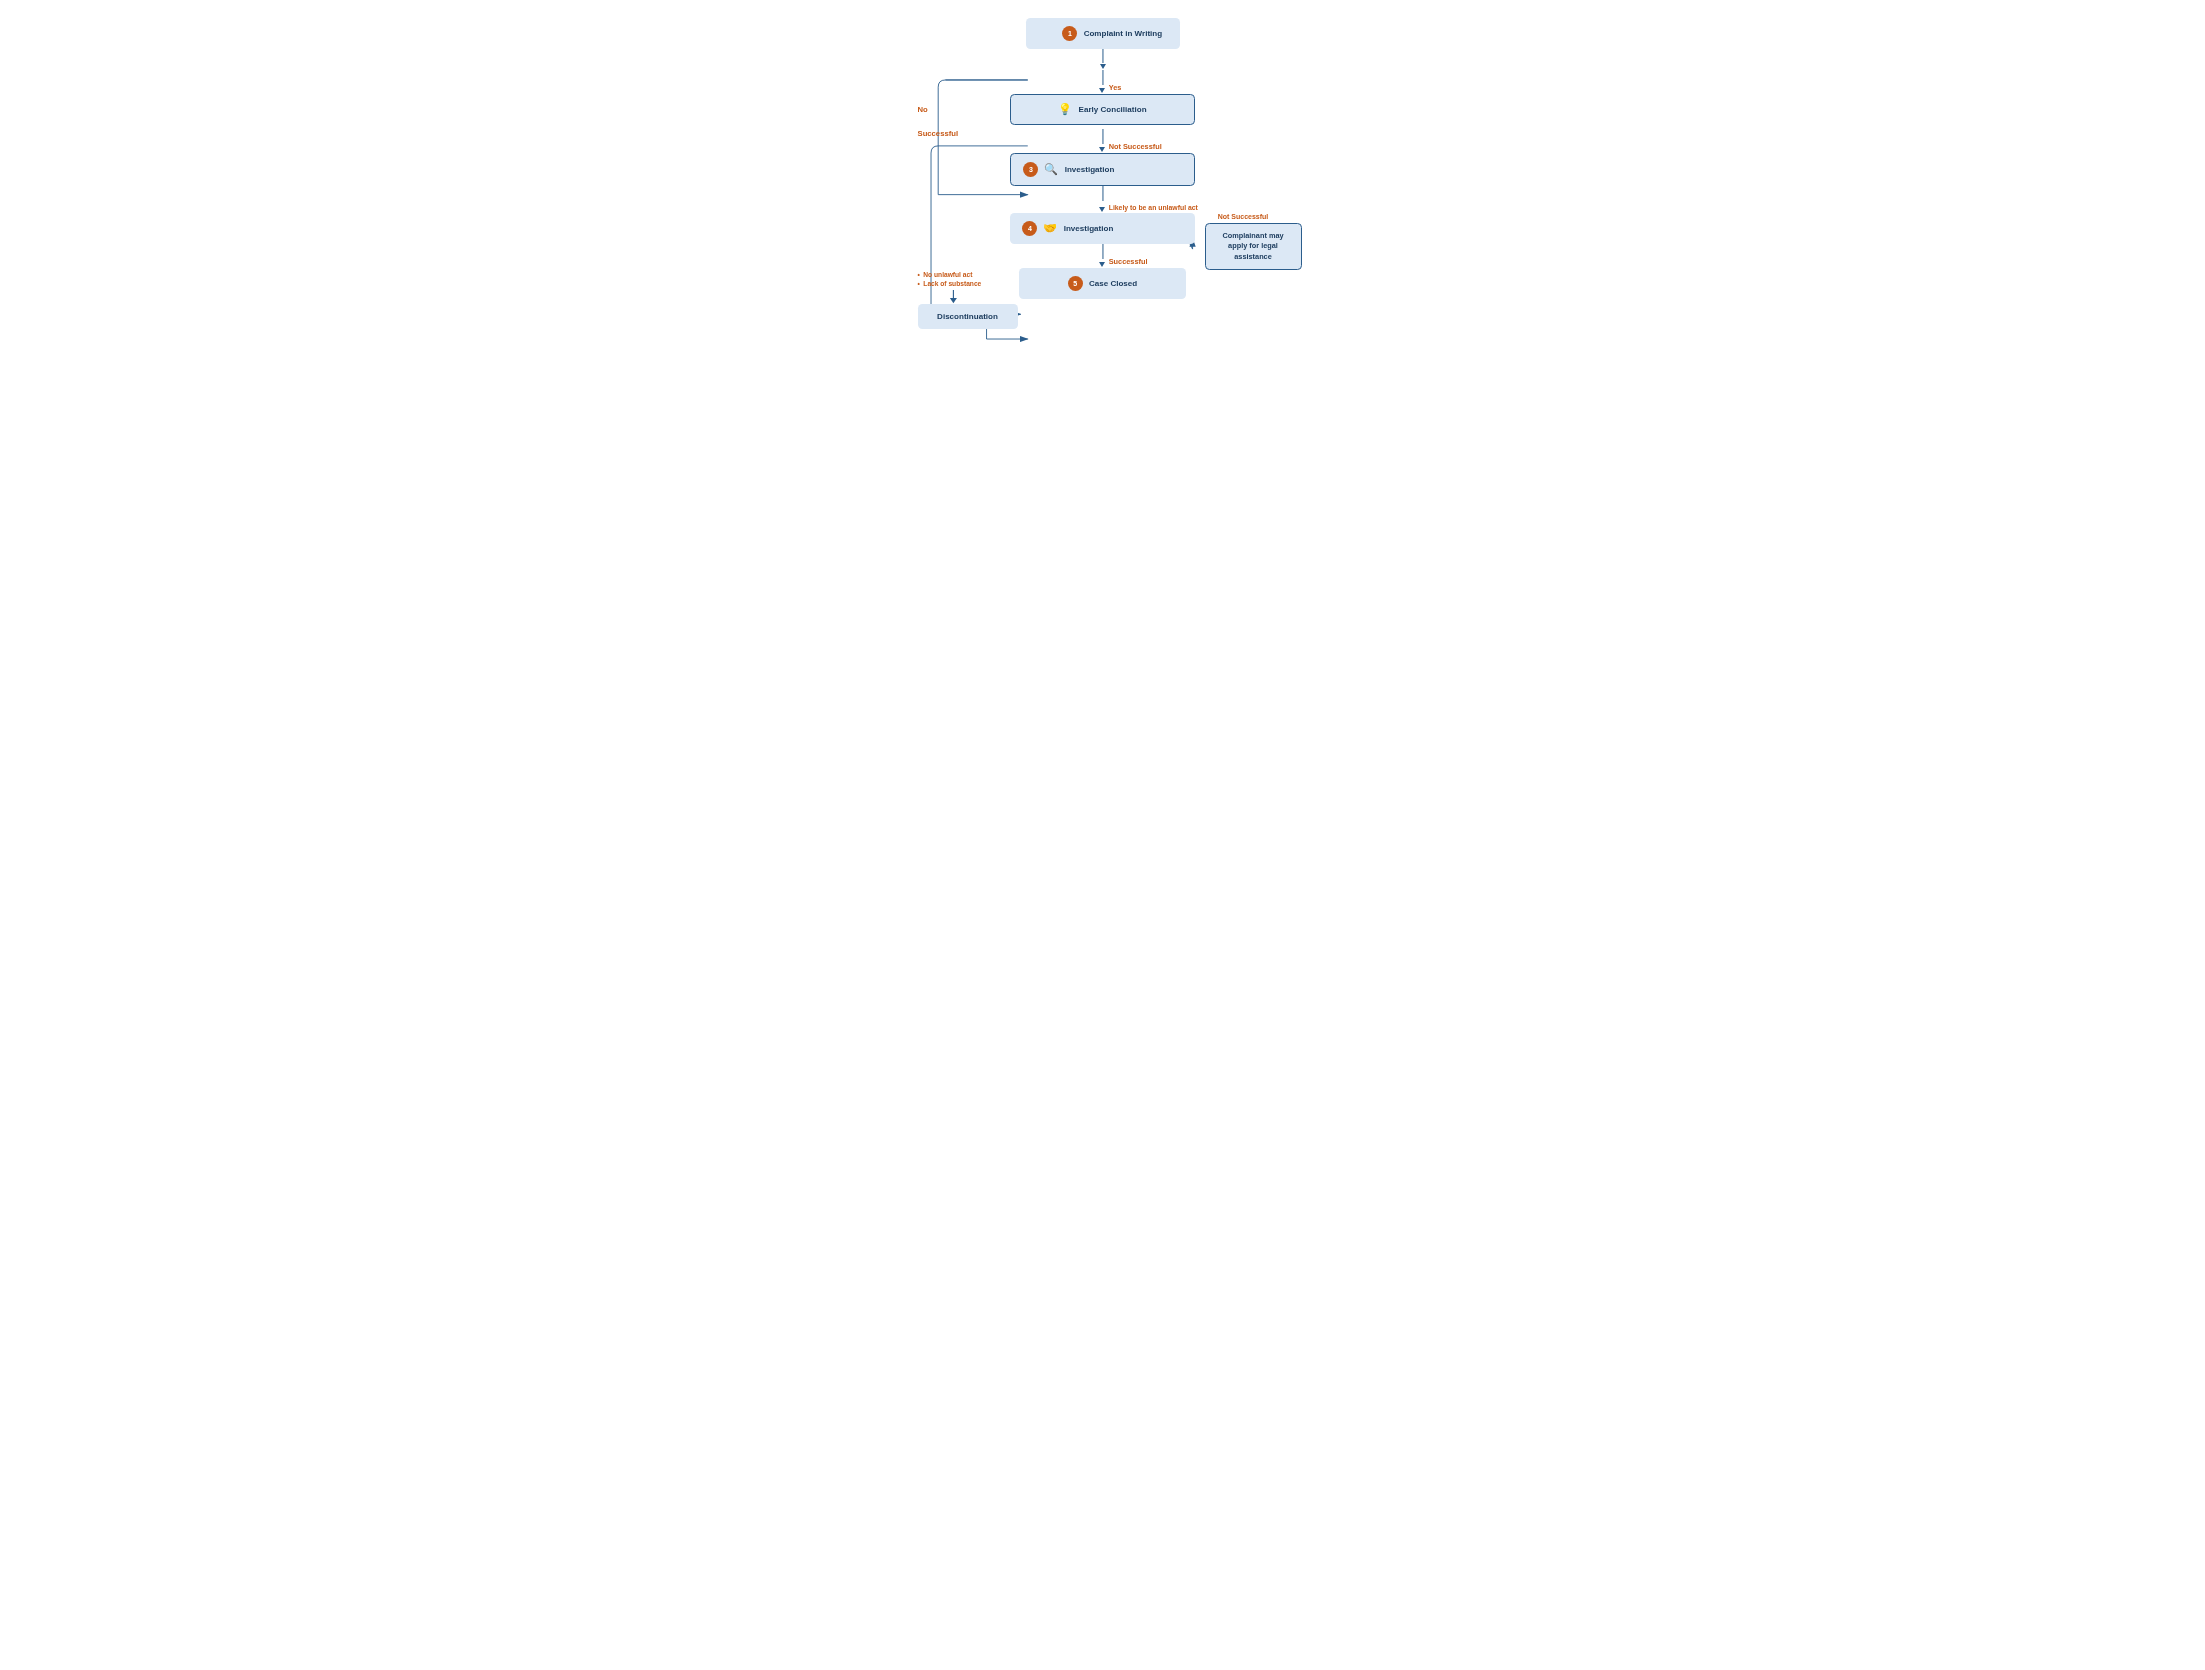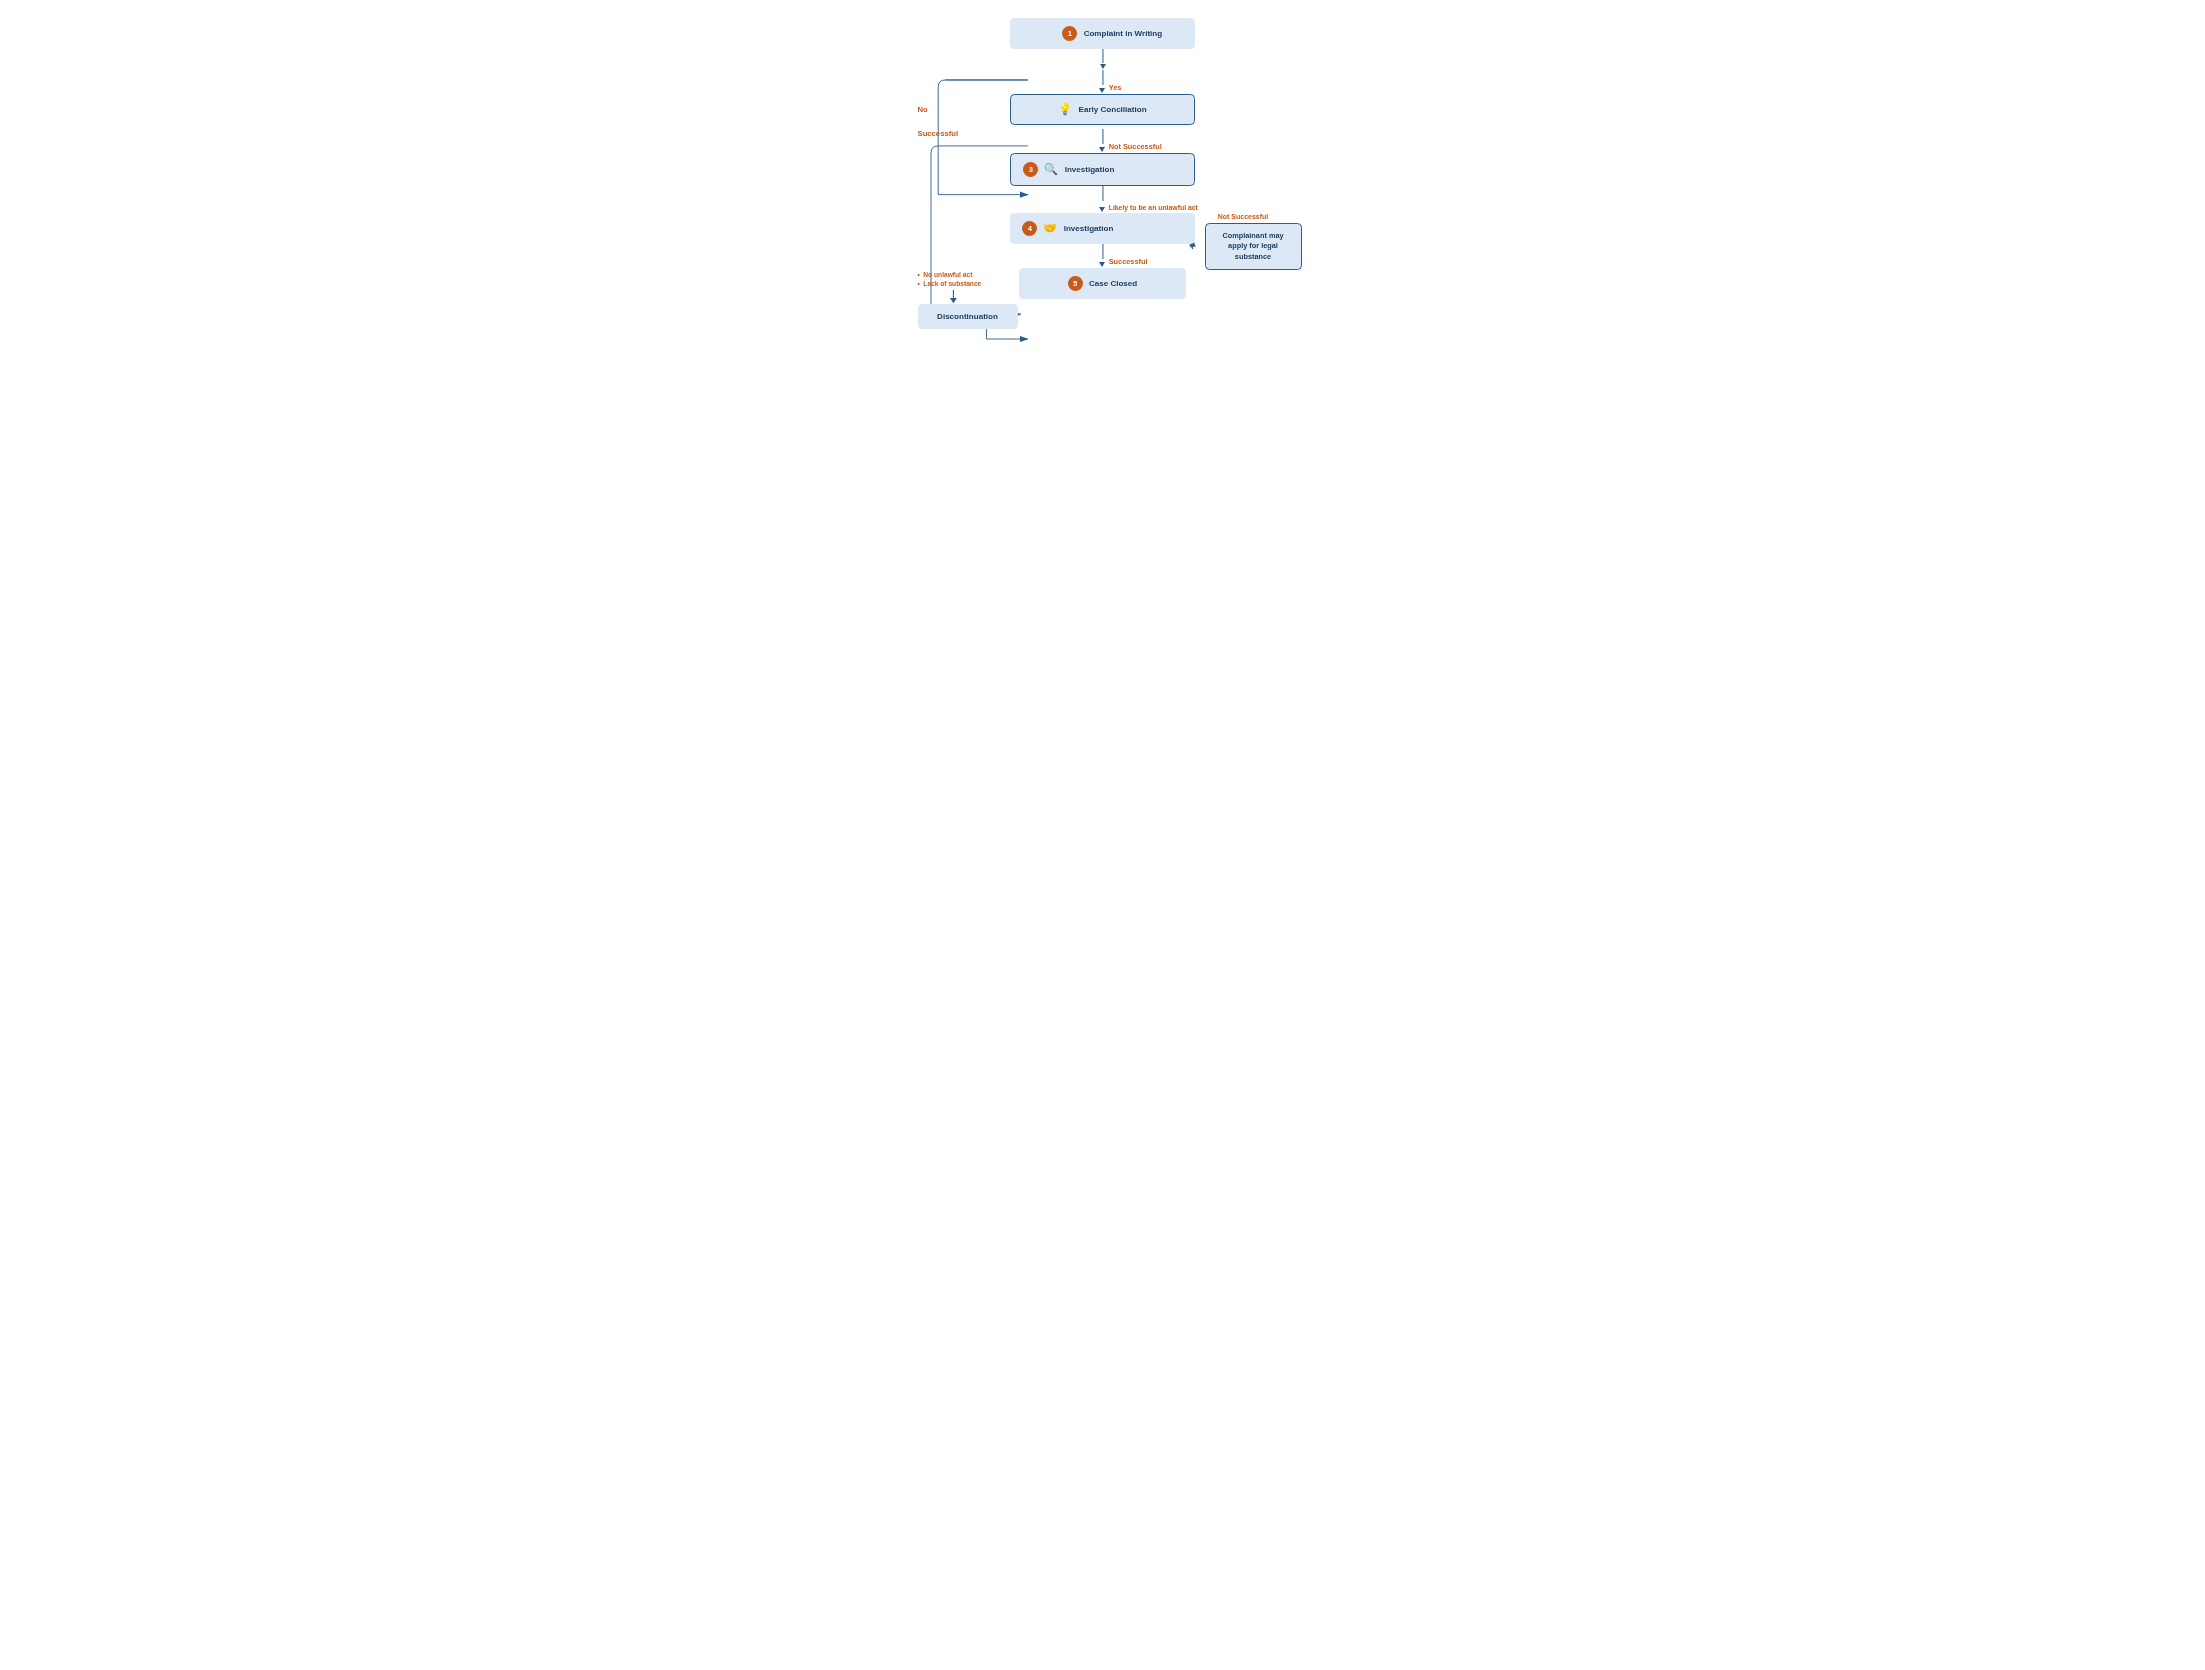--- a/index.html
+++ b/index.html
@@ -217,21 +217,21 @@
         </marker>
       </defs>
       <line x1="270" y1="173" x2="40" y2="173" stroke="#2b5d8c" stroke-width="2.5"></line>
       <path d="M 270 173 H 40 Q 20 173 20 193 V 493 H 270" fill="none" stroke="#2b5d8c" stroke-width="2.5" marker-end="url(#arrowhead)"></path>
       <path d="M 270 357 H 20 Q 0 357 0 377 V 827 H 250" fill="none" stroke="#2b5d8c" stroke-width="2.5" marker-end="url(#arrowhead)"></path>
       <path d="M 155 856 V 896 H 270" fill="none" stroke="#2b5d8c" stroke-width="2.5" marker-end="url(#arrowhead)"></path>
       <path d="M 690 625 H 720 Q 720 625 730 645 V 616" fill="none" stroke="#2b5d8c" stroke-width="2.5" marker-end="url(#arrowhead)"></path>
     </svg>
 
   <div style="display:flex; justify-content:center; margin-bottom:0;" id="row1">
-    <div class="box box-light" style="width:185px; justify-content:center;padding-left:32px;">
+    <div class="box box-light" style="width:154px; justify-content:center;padding-left:32px;">
       <div class="badge">1</div>
       <span>Complaint in Writing</span>
     </div>
   </div>
 
   <div class="arrow-down" id="arr1"></div>
 
 
   <div class="arrow-down-labeled" id="arr2">
     <div class="line"></div>
@@ -277,21 +277,21 @@
   <div style="display:flex; justify-content:center; position:relative;" id="row5">
     <div class="box box-light" style="width:185px;">
       <div class="badge">4</div>
       <span class="icon-wrap">🤝</span>
       <span>Investigation</span>
     </div>
 
     <div style="position:absolute; left:calc(50% + 102px); top:0; display:flex; flex-direction:column; gap:3.5px;">
       <span style="color:#c75b1a; font-weight:700; font-size:1rem; margin-left:13.2px;">Not Successful</span>
       <div id="legal-box" class="box box-right-special" style="width:97px; padding:7px;">
-        <span>Complainant may apply for legal substance</span>
+        <span>Complainant may apply for legal assistance</span>
       </div>
     </div>
   </div>
 
   <div class="arrow-down-labeled" id="arr5">
     <div class="line"></div>
     <div class="arrowhead"></div>
     <span class="label">Successful</span>
   </div>
 

